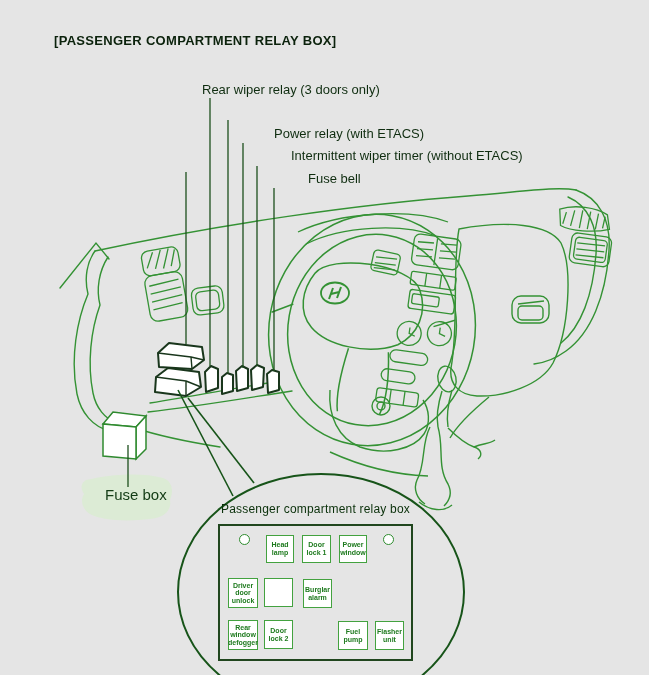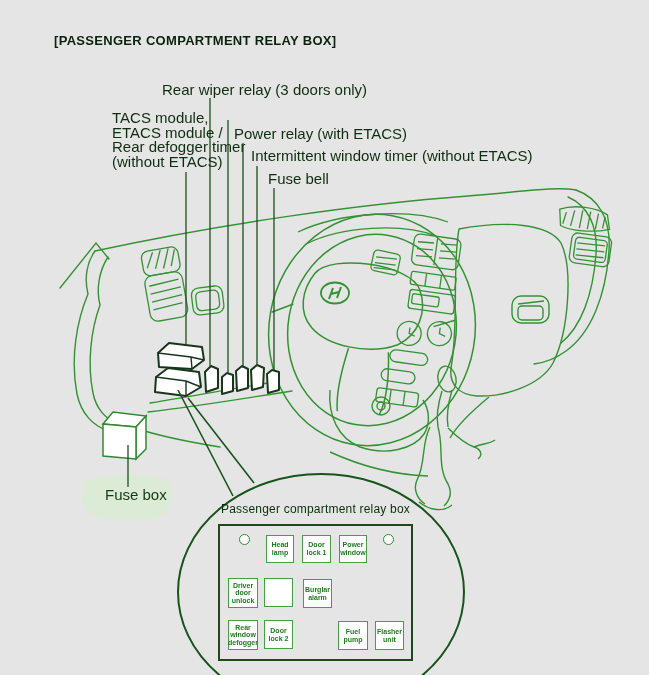--- a/index.html
+++ b/index.html
@@ -6,22 +6,22 @@
   .stage{
     position:relative;width:649px;height:675px;background:#e5e5e5;
     font-family:"Liberation Sans", sans-serif;overflow:hidden;padding-left:48px;
   }
   .stage svg{position:absolute;left:0;top:0;}
   .page-title{
     position:absolute;left:54px;top:33px;margin:0;
     font-size:13px;font-weight:bold;letter-spacing:.3px;color:#0b220c;
   }
   .callout{
-    position:absolute;font-size:15px;color:#0f2d10;
-    white-space:pre-line;line-height:14.5px;
+    position:absolute;font-size:13px;color:#0f2d10;
+    white-space:pre-line;line-height:14.5px;margin-left:40px;
   }
   .callout.single{line-height:12px;white-space:nowrap;}
   .fuse-label{position:absolute;left:105px;top:486px;font-size:15px;color:#123b14;}
   .detail-title{
     position:absolute;left:218px;top:502px;width:195px;text-align:center;
     font-size:12px;font-weight:normal;color:#0a300a;letter-spacing:.2px;white-space:nowrap;
   }
   .detail-box{
     position:absolute;left:218px;top:524px;width:195px;height:137px;
     border:2px solid #20461e;box-sizing:border-box;background:transparent;
@@ -177,26 +177,22 @@
     <g stroke="#175419" stroke-width="1.6" fill="none">
       <path d="M178,390 L233,496"></path>
       <path d="M188,398 L254,483"></path>
     </g>
     <ellipse cx="321" cy="592" rx="143" ry="118" stroke="#175419" stroke-width="2" fill="none"></ellipse>
   </svg>
 
   <h1 class="page-title">[PASSENGER COMPARTMENT RELAY BOX]</h1>
 
   <div class="callout single" style="left:162px;top:84px">Rear wiper relay (3 doors only)</div>
-  <div class="callout" style="left:112px;top:111px">TACS module,
-ETACS module /
-Rear defogger timer
-(without ETACS)</div>
   <div class="callout single" style="left:234px;top:128px">Power relay (with ETACS)</div>
-  <div class="callout single" style="left:251px;top:150px">Intermittent window timer (without ETACS)</div>
+  <div class="callout single" style="left:251px;top:150px">Intermittent wiper timer (without ETACS)</div>
   <div class="callout single" style="left:268px;top:173px">Fuse bell</div>
   <div class="fuse-label">Fuse box</div>
 
   <div class="detail-title">Passenger compartment relay box</div>
   <div class="detail-box"></div>
 
   <div class="mount-circle" style="left:239px;top:534px"></div>
   <div class="mount-circle" style="left:383px;top:534px"></div>
 
   <div class="relay-cell" style="left:266px;top:535px;width:28px;height:28px">Head

